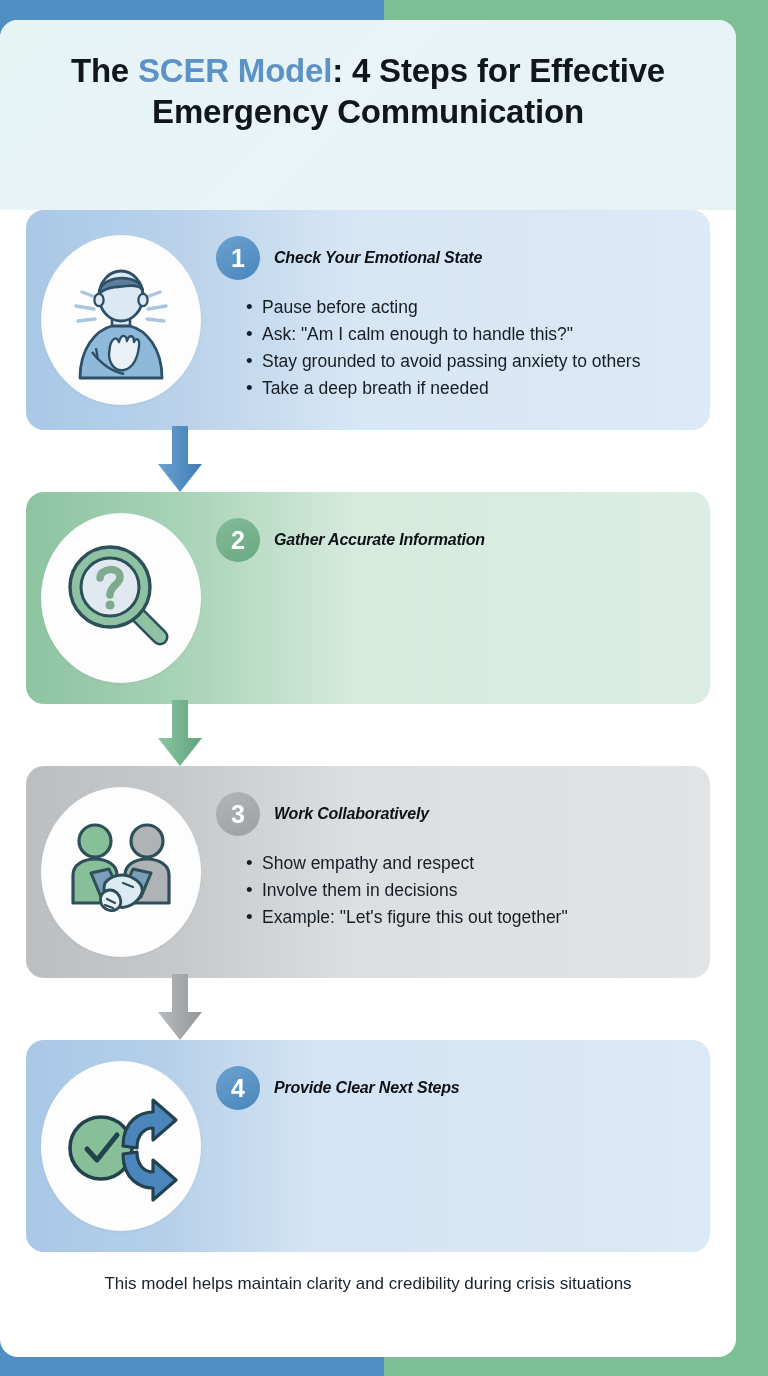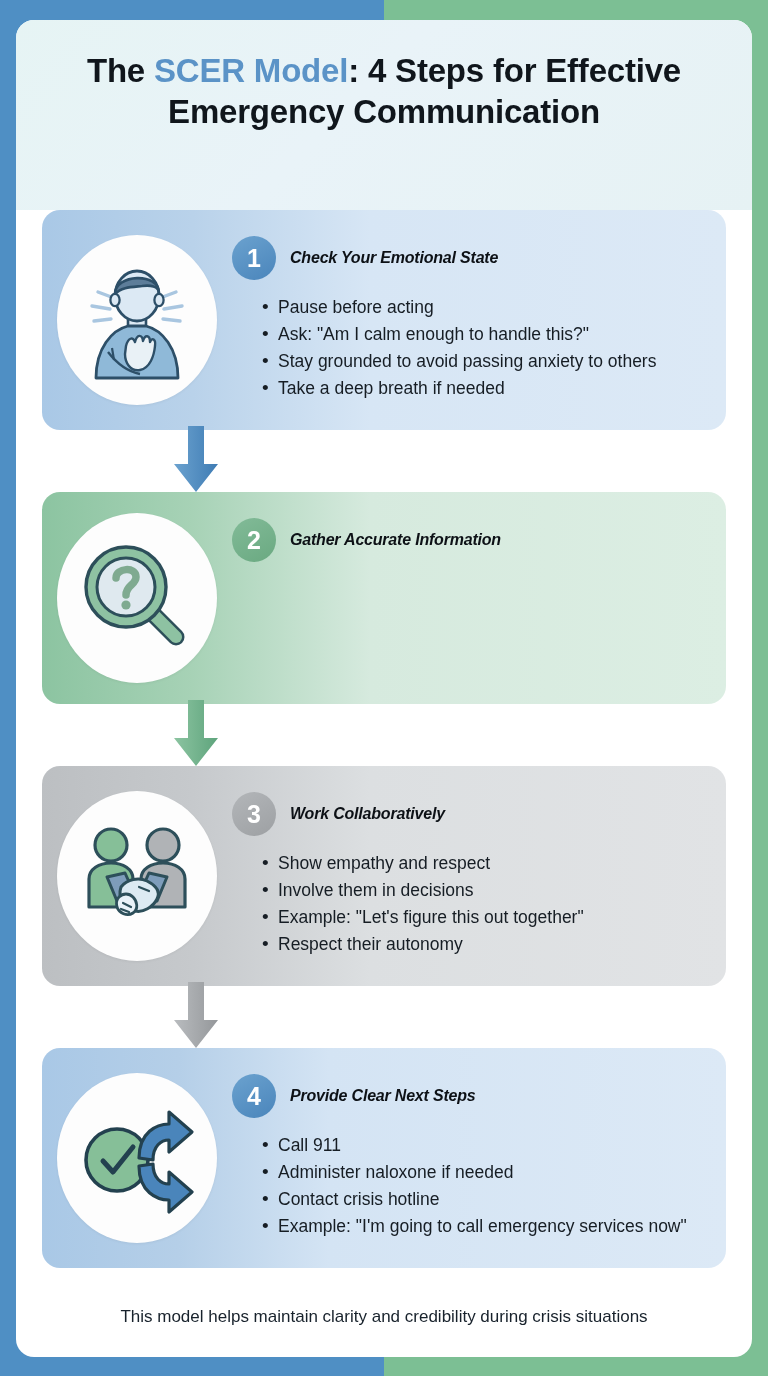--- a/index.html
+++ b/index.html
@@ -17,21 +17,21 @@
   .poster {
     position: relative;
     width: 768px;
     height: 1376px;
     background: linear-gradient(to right, #4f8fc4 0%, #4f8fc4 50%, #7cbf94 50%, #7cbf94 100%);
     box-sizing: border-box;
   }
 
   .sheet {
     position: absolute;
-    left: 16px;
+    left: 0;
     top: 20px;
     width: 736px;
     height: 1337px;
     border-radius: 18px;
     background: #ffffff;
     overflow: hidden;
     box-sizing: border-box;
   }
 
   
@@ -167,21 +167,20 @@
     left: 129px;
     top: -4px;
   }
 
   
   .footer {
     text-align: center;
     padding: 22px 30px 0 30px;
     font-size: 17px;
     color: #18222c;
-    margin-top: 17px;
   }
 </style>
 </head>
 <body>
 
 <div class="poster">
   <div class="sheet">
 
     <div class="header">
       <h1 class="title"><span>The </span><span class="accent">SCER Model</span><span>: 4 Steps for Effective Emergency Communication</span></h1>
@@ -311,21 +310,20 @@
         </div>
         <div class="content-cell">
           <div class="head-row">
             <div class="num-badge badge-grey">3</div>
             <div class="step-title">Work Collaboratively</div>
           </div>
           <ul class="bullets">
             <li>Show empathy and respect</li>
             <li>Involve them in decisions</li>
             <li>Example: "Let's figure this out together"</li>
-            <li>Respect their autonomy</li>
           </ul>
         </div>
       </div>
 
       <div class="connector">
         <svg width="50" height="70" viewBox="0 0 50 70">
           <defs>
             <linearGradient id="ag3" x1="0" y1="0" x2="1" y2="0">
               <stop offset="0%" stop-color="#b9bcbf"></stop>
               <stop offset="100%" stop-color="#94979a"></stop>
@@ -347,26 +345,20 @@
 
               <path d="M76 62 C76 76, 84 82, 92 82 L92 70 L115 90 L92 110 L92 98 C80 98, 62 90, 62 64 Z" fill="#4a85bb" stroke="#23414f" stroke-width="3.2" stroke-linejoin="round"></path>
             </svg>
           </div>
         </div>
         <div class="content-cell">
           <div class="head-row">
             <div class="num-badge badge-blue">4</div>
             <div class="step-title">Provide Clear Next Steps</div>
           </div>
-          <ul class="bullets">
-            <li>Call 911</li>
-            <li>Administer naloxone if needed</li>
-            <li>Contact crisis hotline</li>
-            <li>Example: "I'm going to call emergency services now"</li>
-          </ul>
         </div>
       </div>
 
     </div>
 
     <div class="footer">This model helps maintain clarity and credibility during crisis situations</div>
 
   </div>
 </div>
 

